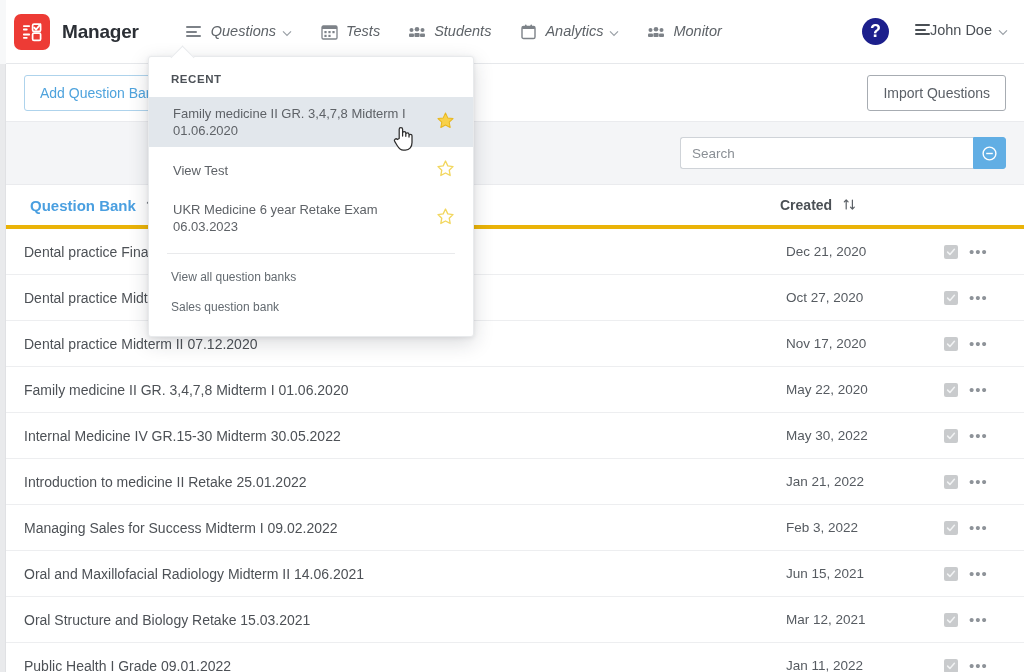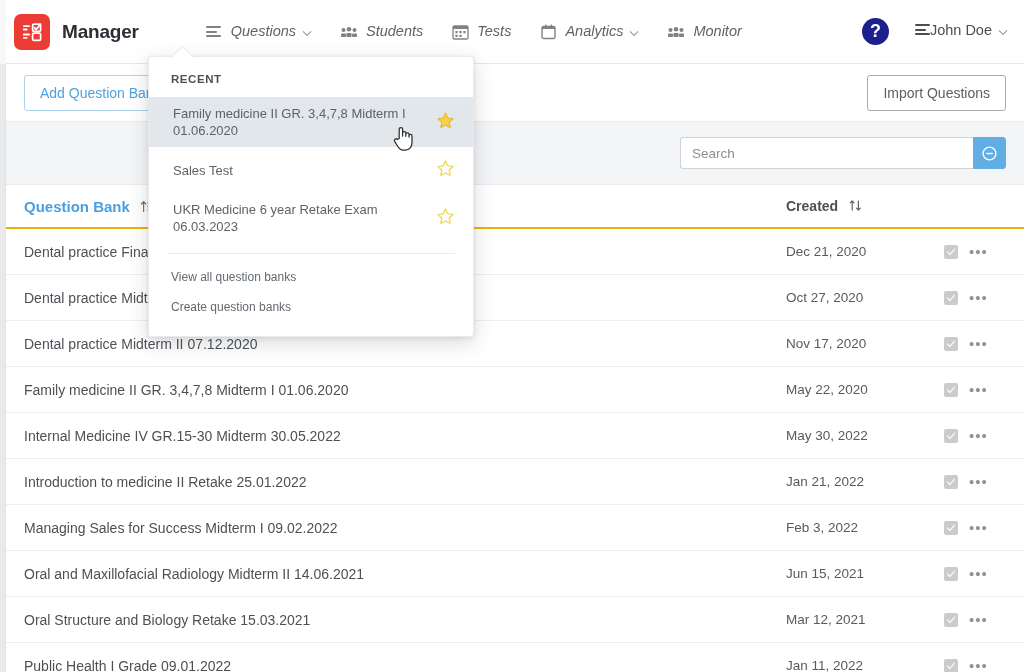--- a/index.html
+++ b/index.html
@@ -32,21 +32,20 @@
   }
 
   
   .topbar {
     position: absolute; left: 0; top: 0;
     width: 1024px; height: 64px;
     background: #ffffff;
     border-bottom: 1px solid #e6e8eb;
     display: flex; align-items: center;
     z-index: 30;
-    gap: 20px;
   }
   .brand {
     display: flex; align-items: center;
     margin-left: 14px;
   }
   .logo-box {
     width: 36px; height: 36px;
     background: #ed3b35;
     border-radius: 7px;
     display: flex; align-items: center; justify-content: center;
@@ -250,22 +249,22 @@
   }
 
   
   .table {
     background: #ffffff;
     border-top: 1px solid #eaebee;
   }
   .thead {
     display: flex; align-items: center;
     height: 44px;
-    padding: 0 18px;
-    border-bottom: 2px solid #eab308;
+    padding: 0 24px;
+    border-bottom: 4px solid #eab308;
     background: #ffffff;
   }
   .th-name {
     flex: 1;
     display: flex; align-items: center;
     font-size: 15px; font-weight: bold;
     color: #4a9fe0;
   }
   .th-created {
     width: 158px;
@@ -352,45 +351,45 @@
         <span class="nav-lbl">Questions</span>
         <span class="caret">
           <svg width="10" height="7" viewBox="0 0 10 7">
               <path d="M1 1.3 L5 5.3 L9 1.3" fill="none" stroke="#9aa0a6" stroke-width="1.2"></path>
             </svg>
         </span>
       </div>
 
       <div class="navitem">
         <span class="nav-ic">
-          <svg width="18" height="14" viewBox="0 0 18 14">
-            <circle cx="3.5" cy="5" r="2" fill="#7d8288"></circle>
-            <circle cx="9" cy="4.2" r="2.3" fill="#7d8288"></circle>
-            <circle cx="14.5" cy="5" r="2" fill="#7d8288"></circle>
-            <rect x="1" y="8.4" width="5" height="3.6" rx="1" fill="#7d8288"></rect>
-            <rect x="6.4" y="8" width="5.2" height="4" rx="1" fill="#7d8288"></rect>
-            <rect x="12" y="8.4" width="5" height="3.6" rx="1" fill="#7d8288"></rect>
-          </svg>
-        </span>
-        <span class="nav-lbl">Students</span>
-      </div>
-
-      <div class="navitem">
-        <span class="nav-ic">
           <svg width="17" height="16" viewBox="0 0 17 16">
             <rect x="1" y="2" width="15" height="13" rx="1.3" fill="none" stroke="#7d8288" stroke-width="1.3"></rect>
             <rect x="1" y="2" width="15" height="3" fill="#7d8288"></rect>
             <rect x="3.4" y="7" width="2.2" height="2.2" fill="#7d8288"></rect>
             <rect x="7.4" y="7" width="2.2" height="2.2" fill="#7d8288"></rect>
             <rect x="11.4" y="7" width="2.2" height="2.2" fill="#7d8288"></rect>
             <rect x="3.4" y="10.8" width="2.2" height="2.2" fill="#7d8288"></rect>
             <rect x="7.4" y="10.8" width="2.2" height="2.2" fill="#7d8288"></rect>
           </svg>
         </span>
         <span class="nav-lbl">Tests</span>
+      </div>
+
+      <div class="navitem">
+        <span class="nav-ic">
+          <svg width="18" height="14" viewBox="0 0 18 14">
+            <circle cx="3.5" cy="5" r="2" fill="#7d8288"></circle>
+            <circle cx="9" cy="4.2" r="2.3" fill="#7d8288"></circle>
+            <circle cx="14.5" cy="5" r="2" fill="#7d8288"></circle>
+            <rect x="1" y="8.4" width="5" height="3.6" rx="1" fill="#7d8288"></rect>
+            <rect x="6.4" y="8" width="5.2" height="4" rx="1" fill="#7d8288"></rect>
+            <rect x="12" y="8.4" width="5" height="3.6" rx="1" fill="#7d8288"></rect>
+          </svg>
+        </span>
+        <span class="nav-lbl">Students</span>
       </div>
 
       <div class="navitem">
         <span class="nav-ic">
           <svg width="15" height="16" viewBox="0 0 15 16">
             <rect x="1" y="2.5" width="13" height="12" rx="1.6" fill="none" stroke="#7d8288" stroke-width="1.4"></rect>
             <rect x="1" y="2.5" width="13" height="2.6" rx="1.2" fill="#7d8288"></rect>
             <rect x="4" y="0.6" width="1.5" height="3.2" rx="0.7" fill="#7d8288"></rect>
             <rect x="9.5" y="0.6" width="1.5" height="3.2" rx="0.7" fill="#7d8288"></rect>
           </svg>
@@ -606,35 +605,35 @@
   <div class="dropdown">
     <div class="dd-heading">RECENT</div>
     <div id="dd-items">
         <div class="dd-item active">
           <div class="dd-text">Family medicine II GR. 3,4,7,8 Midterm I 01.06.2020</div>
           <span><svg class="star" viewBox="0 0 24 24">
               <path d="M12 2.6l2.9 6.1 6.6.9-4.8 4.6 1.2 6.6L12 17.7 6.1 20.8l1.2-6.6L2.5 9.6l6.6-.9z" fill="#f8d14a" stroke="#e8b71e" stroke-width="1.3" stroke-linejoin="round"></path>
             </svg></span>
         </div>
         <div class="dd-item">
-          <div class="dd-text">Sales Test</div>
+          <div class="dd-text">View Test</div>
           <span><svg class="star" viewBox="0 0 24 24">
               <path d="M12 2.6l2.9 6.1 6.6.9-4.8 4.6 1.2 6.6L12 17.7 6.1 20.8l1.2-6.6L2.5 9.6l6.6-.9z" fill="none" stroke="#f2d75f" stroke-width="1.7" stroke-linejoin="round"></path>
             </svg></span>
         </div>
         <div class="dd-item">
           <div class="dd-text">UKR Medicine 6 year Retake Exam 06.03.2023</div>
           <span><svg class="star" viewBox="0 0 24 24">
               <path d="M12 2.6l2.9 6.1 6.6.9-4.8 4.6 1.2 6.6L12 17.7 6.1 20.8l1.2-6.6L2.5 9.6l6.6-.9z" fill="none" stroke="#f2d75f" stroke-width="1.7" stroke-linejoin="round"></path>
             </svg></span>
         </div>
       </div>
     <div class="dd-sep"></div>
     <div class="dd-link">View all question banks</div>
-    <div class="dd-link">Create question banks</div>
+    <div class="dd-link">Sales question bank</div>
   </div>
 
   <div class="cursor">
     <svg width="22" height="28" viewBox="0 0 22 28">
       <path d="M6.2 14.5 V5.2 a1.7 1.7 0 0 1 3.4 0 V12 V9.1 a1.6 1.6 0 0 1 3.2 0 V12.3 V10.4 a1.6 1.6 0 0 1 3.2 0 V13 V11.8 a1.5 1.5 0 0 1 3 0 V18.6 c0 4.1 -2.4 7.6 -6.6 7.6 h-2.1 c-3.3 0 -4.7 -2.2 -6.3 -4.9 l-2.3 -3.9 a1.6 1.6 0 0 1 2.6 -1.9 z" fill="#ffffff" stroke="#2d2d2d" stroke-width="1.25" stroke-linejoin="round"></path>
     </svg>
   </div>
 
 </div>
 

